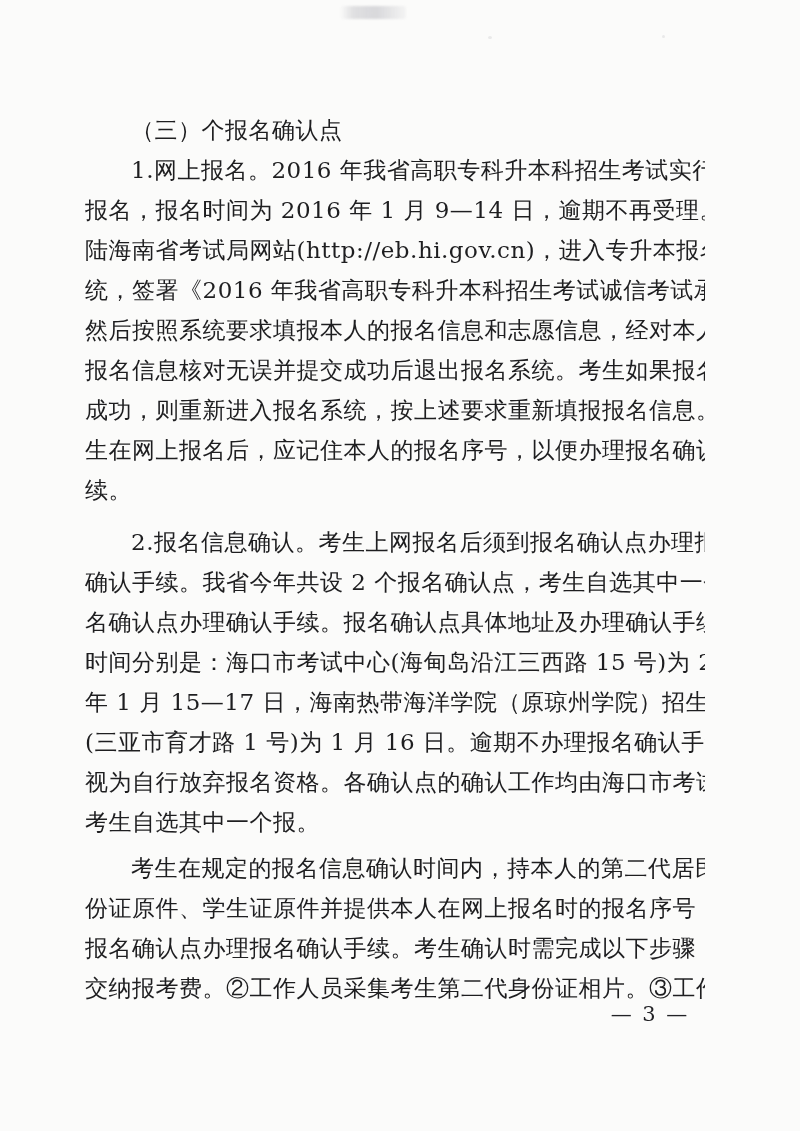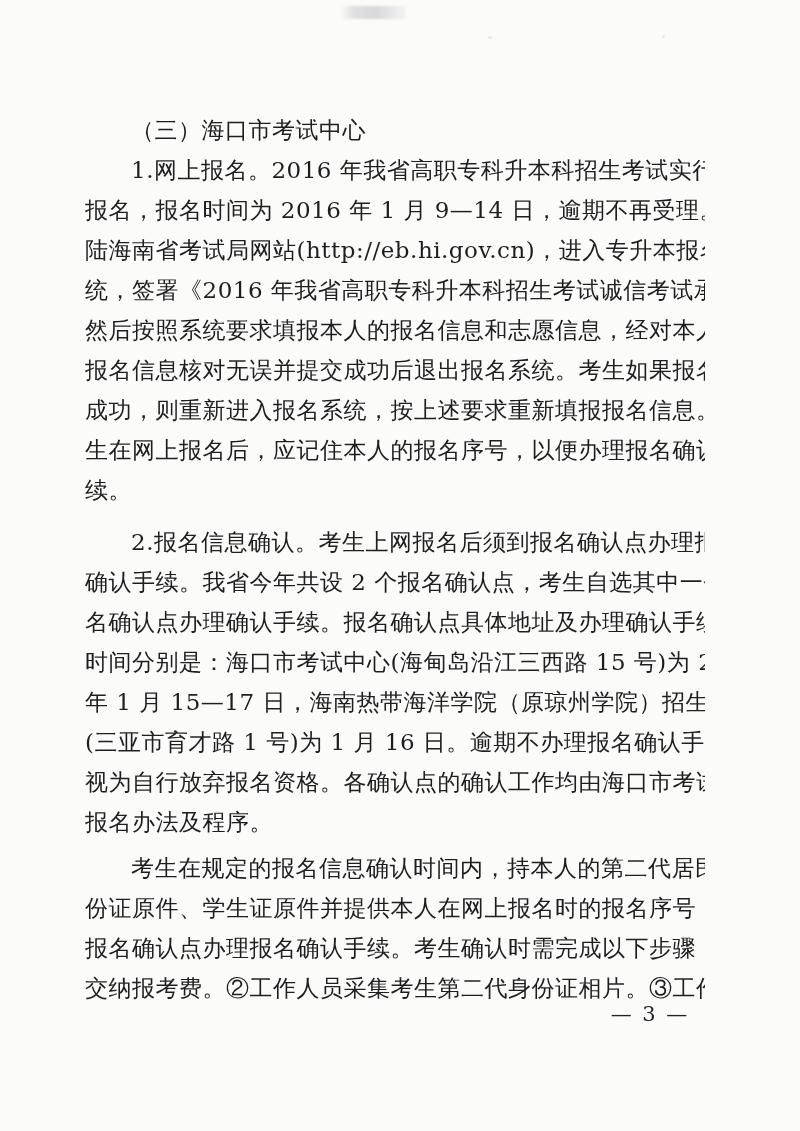--- a/index.html
+++ b/index.html
@@ -90,42 +90,42 @@
 </head>
 <body>
 
 <div class="page">
 
   <div class="smudge"></div>
   <div class="speck s1"></div>
   <div class="speck s2"></div>
 
   <div class="content">
-    <div class="heading-line">（三）海口市考试中心</div>
+    <div class="heading-line">（三）个报名确认点</div>
     <div id="paragraphs">
         <div class="paragraph p-0">
           <div class="line first">1.网上报名。2016 年我省高职专科升本科招生考试实行网上</div>
           <div class="line">报名，报名时间为 2016 年 1 月 9—14 日，逾期不再受理。考生登</div>
           <div class="line">陆海南省考试局网站(http://eb.hi.gov.cn)，进入专升本报名系</div>
           <div class="line">统，签署《2016 年我省高职专科升本科招生考试诚信考试承诺书》，</div>
           <div class="line">然后按照系统要求填报本人的报名信息和志愿信息，经对本人的</div>
           <div class="line">报名信息核对无误并提交成功后退出报名系统。考生如果报名不</div>
           <div class="line">成功，则重新进入报名系统，按上述要求重新填报报名信息。考</div>
           <div class="line">生在网上报名后，应记住本人的报名序号，以便办理报名确认手</div>
           <div class="line end">续。</div>
         </div>
         <div class="paragraph p-1">
           <div class="line first">2.报名信息确认。考生上网报名后须到报名确认点办理报名</div>
           <div class="line">确认手续。我省今年共设 2 个报名确认点，考生自选其中一个报</div>
           <div class="line">名确认点办理确认手续。报名确认点具体地址及办理确认手续的</div>
           <div class="line">时间分别是：海口市考试中心(海甸岛沿江三西路 15 号)为 2016</div>
           <div class="line">年 1 月 15—17 日，海南热带海洋学院（原琼州学院）招生就业处</div>
           <div class="line">(三亚市育才路 1 号)为 1 月 16 日。逾期不办理报名确认手续者，</div>
           <div class="line">视为自行放弃报名资格。各确认点的确认工作均由海口市考试中</div>
-          <div class="line end">报名办法及程序。</div>
+          <div class="line end">考生自选其中一个报。</div>
         </div>
         <div class="paragraph p-2">
           <div class="line first">考生在规定的报名信息确认时间内，持本人的第二代居民身</div>
           <div class="line">份证原件、学生证原件并提供本人在网上报名时的报名序号，到</div>
           <div class="line">报名确认点办理报名确认手续。考生确认时需完成以下步骤：①</div>
           <div class="line">交纳报考费。②工作人员采集考生第二代身份证相片。③工作人</div>
         </div>
       </div>
   </div>
 

